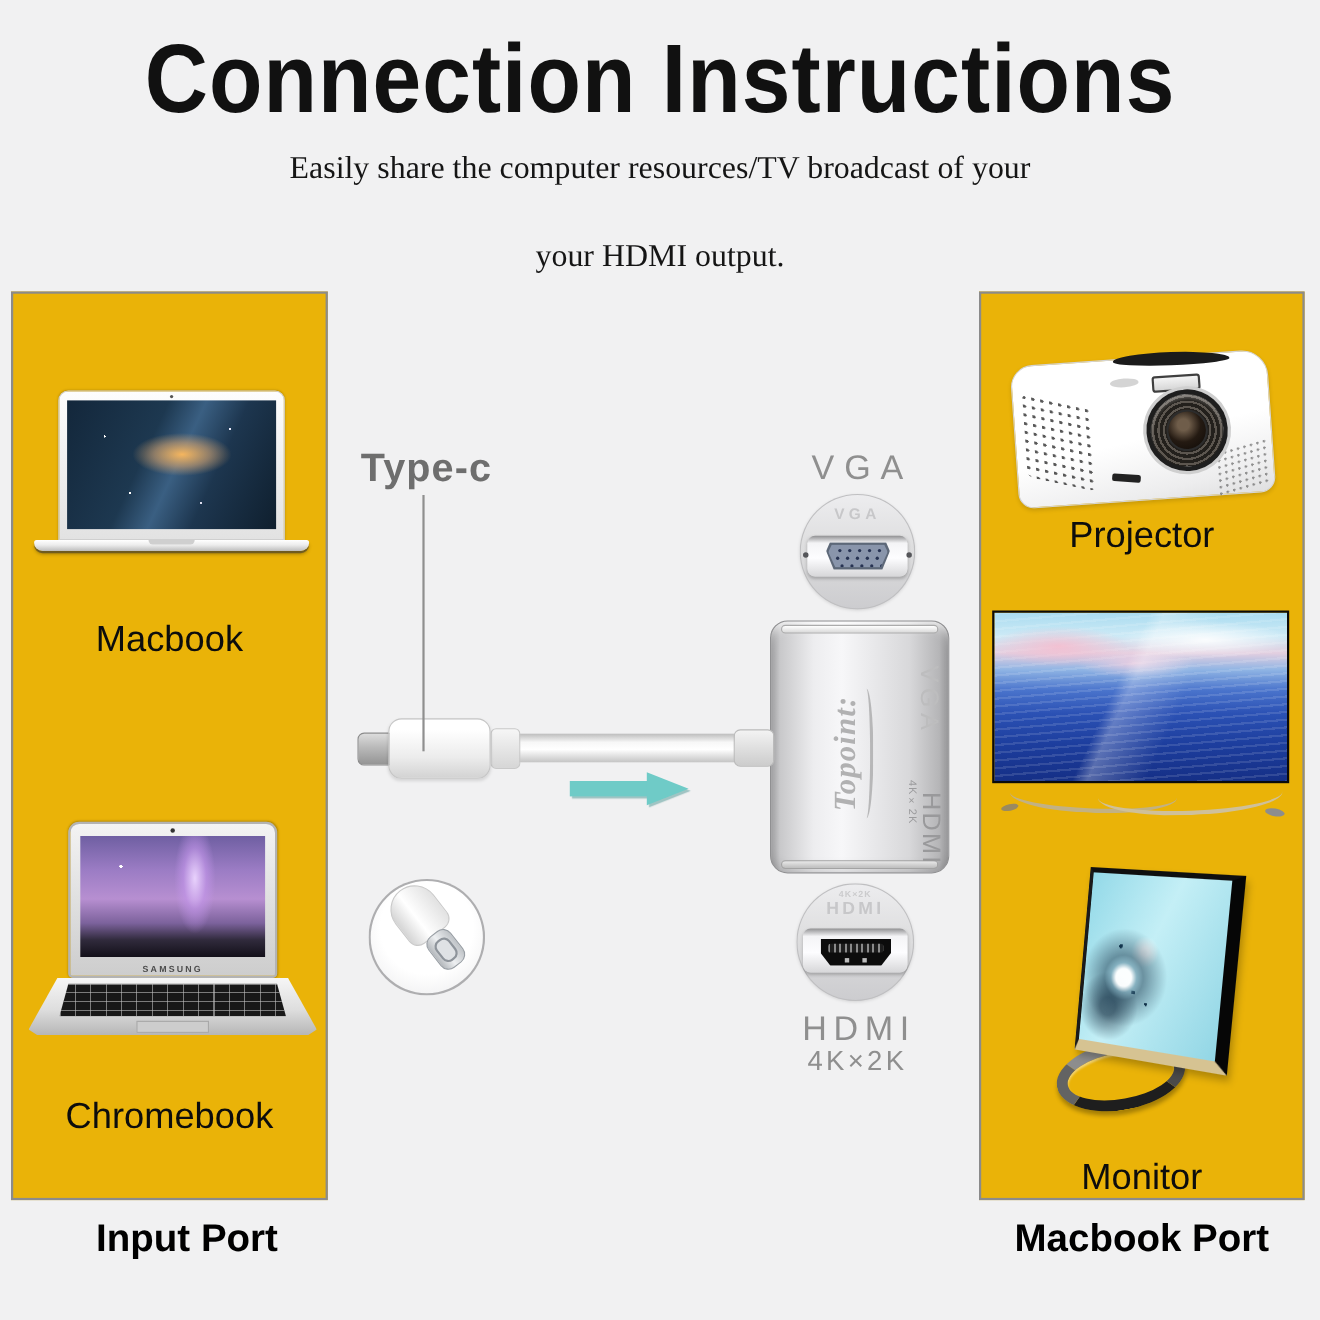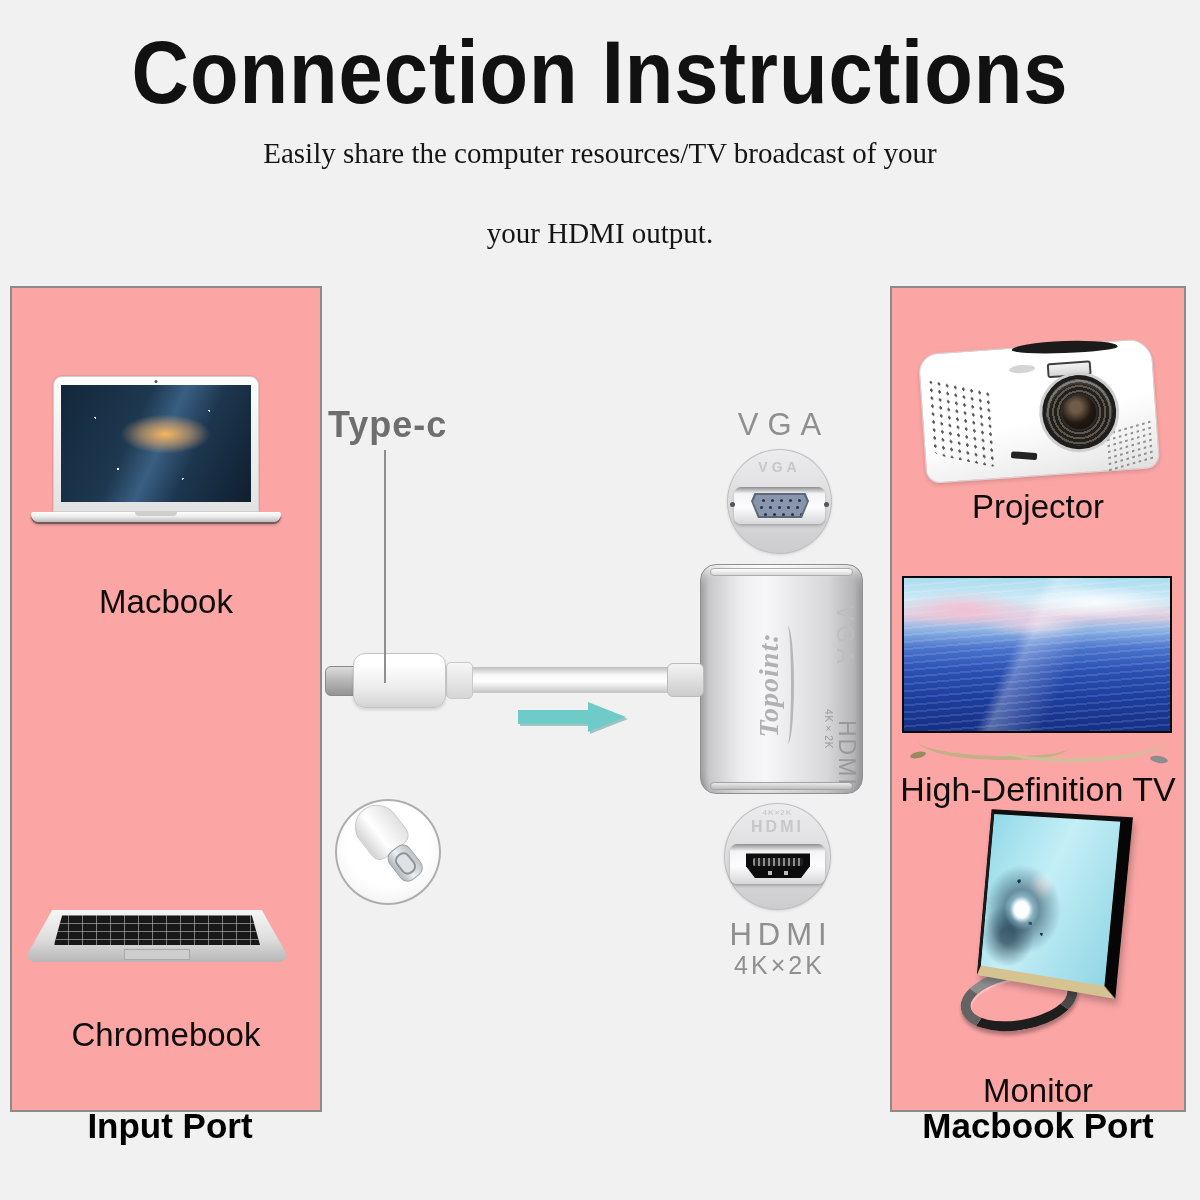--- a/index.html
+++ b/index.html
@@ -11,23 +11,23 @@
   }
   
   .title{
     position:absolute;top:22px;left:0;width:100%;text-align:center;
     font-size:82px;font-weight:bold;letter-spacing:1px;color:#111;
     transform:scale(.97,1.08);transform-origin:center top;white-space:nowrap;
   }
   .subtitle{position:absolute;top:133px;left:0;width:100%;text-align:center;
     font-size:29px;line-height:40px;color:#151515;font-family:Liberation Serif, serif;}
   
-  .panel{position:absolute;top:265px;height:826px;background:#fca5a5;
-    border:2px solid #8b8b8b;box-sizing:border-box;margin-top:21px;}
-  .panel-left{left:10px;width:312px;}
+  .panel{position:absolute;top:265px;height:826px;background:#eab308;
+    border:2px solid #8b8b8b;box-sizing:border-box;}
+  .panel-left{left:10px;width:288px;}
   .panel-right{left:890px;width:296px;}
   .devlabel{position:absolute;width:100%;text-align:center;font-size:33px;color:#0d0d0d;white-space:nowrap;}
   .caption{position:absolute;text-align:center;font-size:35px;font-weight:bold;color:#000;}
   .caption-in{left:24px;width:292px;top:1106px;}
   .caption-out{left:890px;width:296px;top:1106px;}
 
   
   .macbook{position:absolute;left:19px;top:88px;width:250px;height:152px;}
   .mb-screen{position:absolute;left:22px;top:0;width:206px;height:136px;
     background:linear-gradient(180deg,#fdfdfd,#e2e2e2);
@@ -254,20 +254,25 @@
     <div class="mb-screen">
       <div class="mb-cam"></div>
       <div class="mb-display"></div>
     </div>
     <div class="mb-base"></div>
     <div class="mb-notch"></div>
   </div>
   <div class="devlabel" style="top:295px;">Macbook</div>
 
   <div class="chromebook">
+    <div class="cb-screen">
+      <div class="cb-cam"></div>
+      <div class="cb-display"></div>
+      <div class="cb-brand">SAMSUNG</div>
+    </div>
     <div class="cb-deck"></div>
     <div class="cb-keys"></div>
     <div class="cb-touchpad"></div>
   </div>
   <div class="devlabel" style="top:728px;">Chromebook</div>
 </div>
 <div class="caption caption-in">Input Port</div>
 
 <div class="panel panel-right">
   <div class="projector">
@@ -283,21 +288,20 @@
   </div>
   <div class="devlabel" style="top:200px;">Projector</div>
 
   <div class="tv">
     <div class="tv-screen"></div>
     <div class="tv-stand-l"></div>
     <div class="tv-stand-r"></div>
     <div class="tv-tip-l"></div>
     <div class="tv-tip-r"></div>
   </div>
-  <div class="devlabel" style="top:482px;font-size:34px;">High-Definition TV</div>
 
   <div class="monitor">
     <div class="mon-ring"></div>
     <div class="mon-panel"></div>
   </div>
   <div class="devlabel" style="top:784px;">Monitor</div>
 </div>
 <div class="caption caption-out">Macbook Port</div>
 
 <div class="typec-label">Type-c</div>

